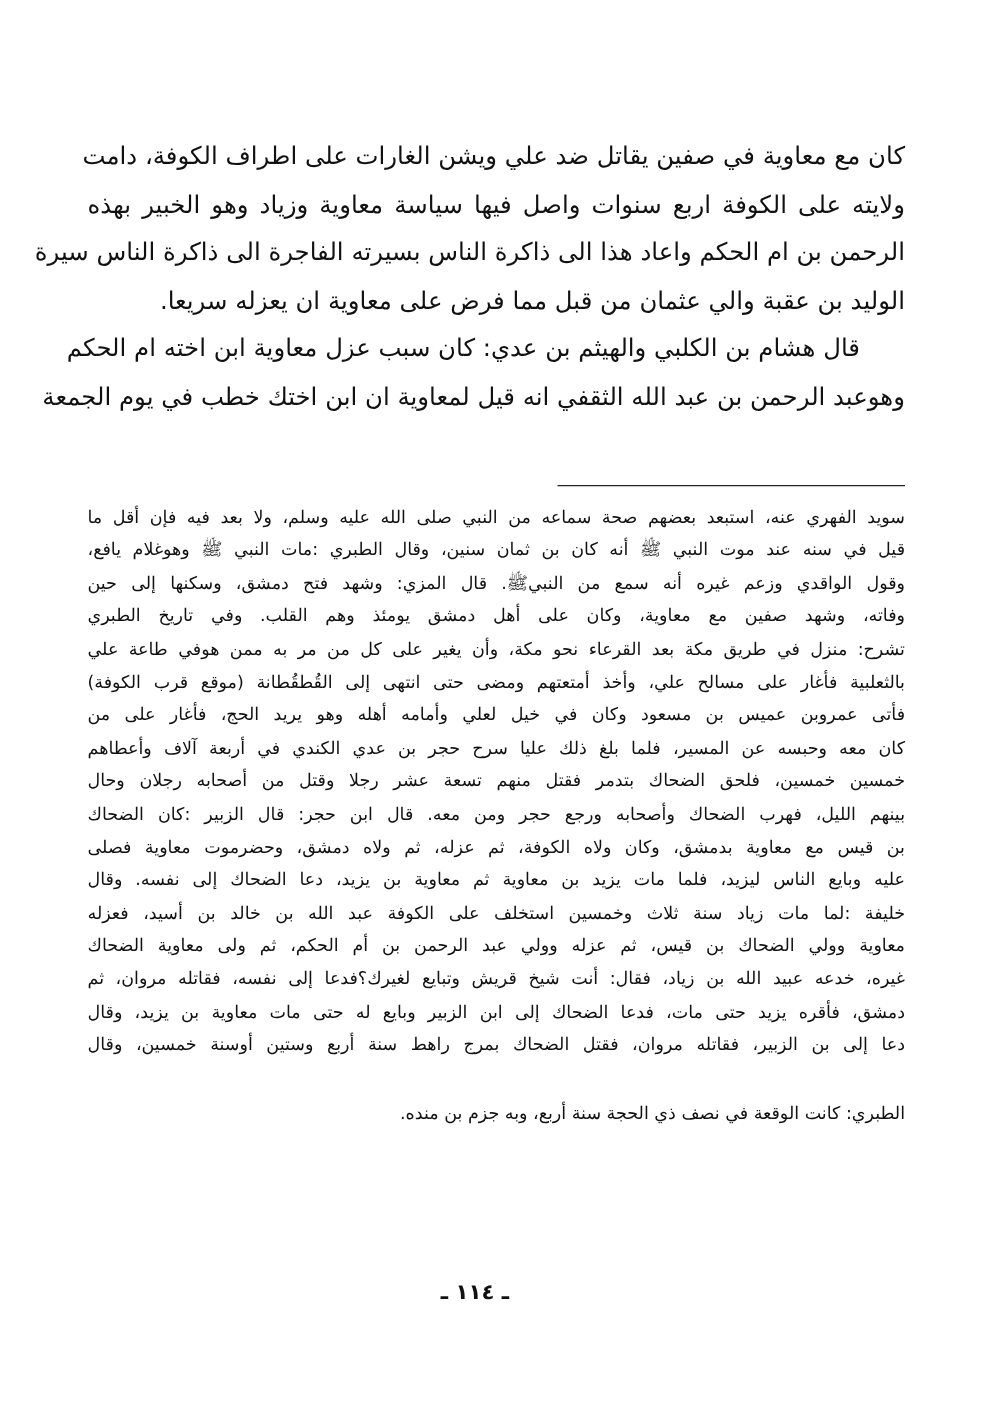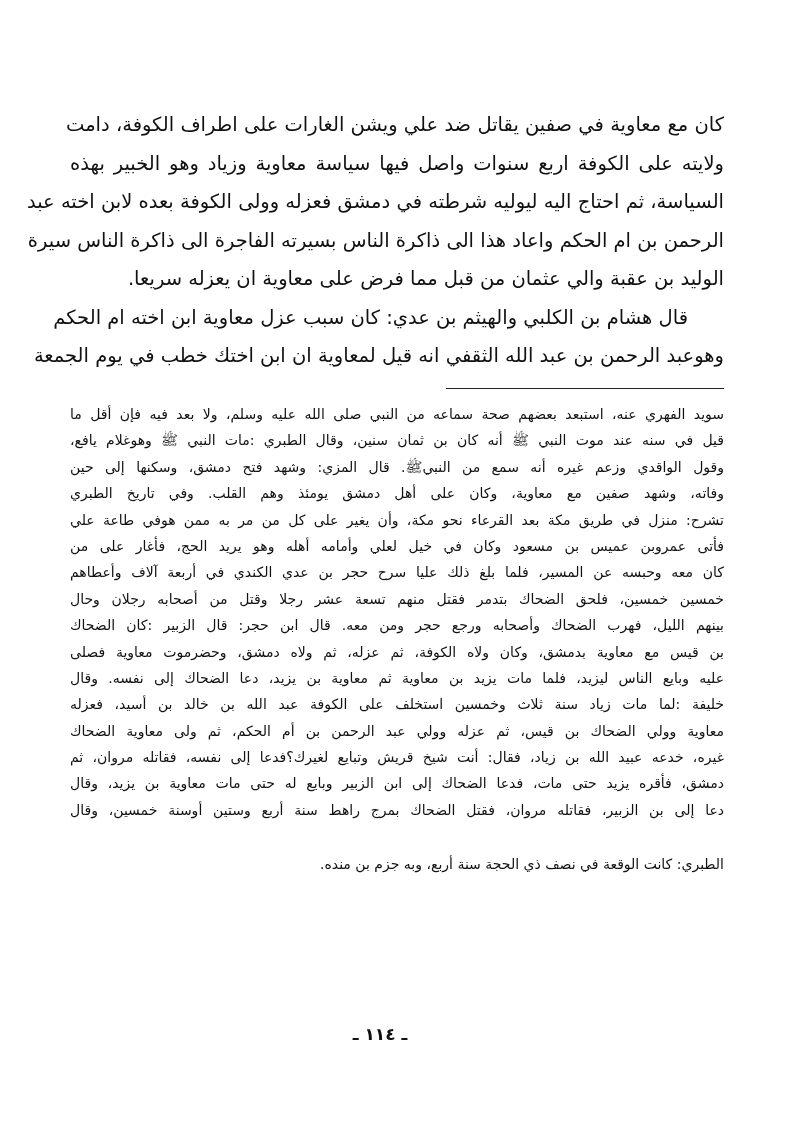--- a/index.html
+++ b/index.html
@@ -83,35 +83,35 @@
     }
   </style>
 </head>
 <body>
 
 <div class="page">
 
   <div class="main-text">
     <div class="main-line">كان مع معاوية في صفين يقاتل ضد علي ويشن الغارات على اطراف الكوفة، دامت</div>
     <div class="main-line">ولايته على الكوفة اربع سنوات واصل فيها سياسة معاوية وزياد وهو الخبير بهذه</div>
-    <div class="main-line">السياسة، ثم احتاج اليه ليوليه شرطته في دمشق فعزله وولى الكوفة بعده لابن اخته عبد</div>
     <div class="main-line">الرحمن بن ام الحكم واعاد هذا الى ذاكرة الناس بسيرته الفاجرة الى ذاكرة الناس سيرة</div>
     <div class="main-line last">الوليد بن عقبة والي عثمان من قبل مما فرض على معاوية ان يعزله سريعا.</div>
     <div class="main-line indent">قال هشام بن الكلبي والهيثم بن عدي: كان سبب عزل معاوية ابن اخته ام الحكم</div>
     <div class="main-line">وهوعبد الرحمن بن عبد الله الثقفي انه قيل لمعاوية ان ابن اختك خطب في يوم الجمعة</div>
   </div>
 
   <div class="separator"></div>
 
   <div class="footnotes">
     <div class="fn-line">سويد الفهري عنه، استبعد بعضهم صحة سماعه من النبي صلى الله عليه وسلم، ولا بعد فيه فإن أقل ما</div>
     <div class="fn-line">قيل في سنه عند موت النبي ﷺ أنه كان بن ثمان سنين، وقال الطبري :مات النبي ﷺ وهوغلام يافع،</div>
     <div class="fn-line">وقول الواقدي وزعم غيره أنه سمع من النبيﷺ. قال المزي: وشهد فتح دمشق، وسكنها إلى حين</div>
     <div class="fn-line">وفاته، وشهد صفين مع معاوية، وكان على أهل دمشق يومئذ وهم القلب. وفي تاريخ الطبري</div>
     <div class="fn-line">تشرح: منزل في طريق مكة بعد القرعاء نحو مكة، وأن يغير على كل من مر به ممن هوفي طاعة علي</div>
+    <div class="fn-line">بالثعلبية فأغار على مسالح علي، وأخذ أمتعتهم ومضى حتى انتهى إلى القُطقُطانة (موقع قرب الكوفة)</div>
     <div class="fn-line">فأتى عمروبن عميس بن مسعود وكان في خيل لعلي وأمامه أهله وهو يريد الحج، فأغار على من</div>
     <div class="fn-line">كان معه وحبسه عن المسير، فلما بلغ ذلك عليا سرح حجر بن عدي الكندي في أربعة آلاف وأعطاهم</div>
     <div class="fn-line">خمسين خمسين، فلحق الضحاك بتدمر فقتل منهم تسعة عشر رجلا وقتل من أصحابه رجلان وحال</div>
     <div class="fn-line">بينهم الليل، فهرب الضحاك وأصحابه ورجع حجر ومن معه. قال ابن حجر: قال الزبير :كان الضحاك</div>
     <div class="fn-line">بن قيس مع معاوية بدمشق، وكان ولاه الكوفة، ثم عزله، ثم ولاه دمشق، وحضرموت معاوية فصلى</div>
     <div class="fn-line">عليه وبايع الناس ليزيد، فلما مات يزيد بن معاوية ثم معاوية بن يزيد، دعا الضحاك إلى نفسه. وقال</div>
     <div class="fn-line">خليفة :لما مات زياد سنة ثلاث وخمسين استخلف على الكوفة عبد الله بن خالد بن أسيد، فعزله</div>
     <div class="fn-line">معاوية وولي الضحاك بن قيس، ثم عزله وولي عبد الرحمن بن أم الحكم، ثم ولى معاوية الضحاك</div>
     <div class="fn-line">غيره، خدعه عبيد الله بن زياد، فقال: أنت شيخ قريش وتبايع لغيرك؟فدعا إلى نفسه، فقاتله مروان، ثم</div>
     <div class="fn-line">دمشق، فأقره يزيد حتى مات، فدعا الضحاك إلى ابن الزبير وبايع له حتى مات معاوية بن يزيد، وقال</div>

